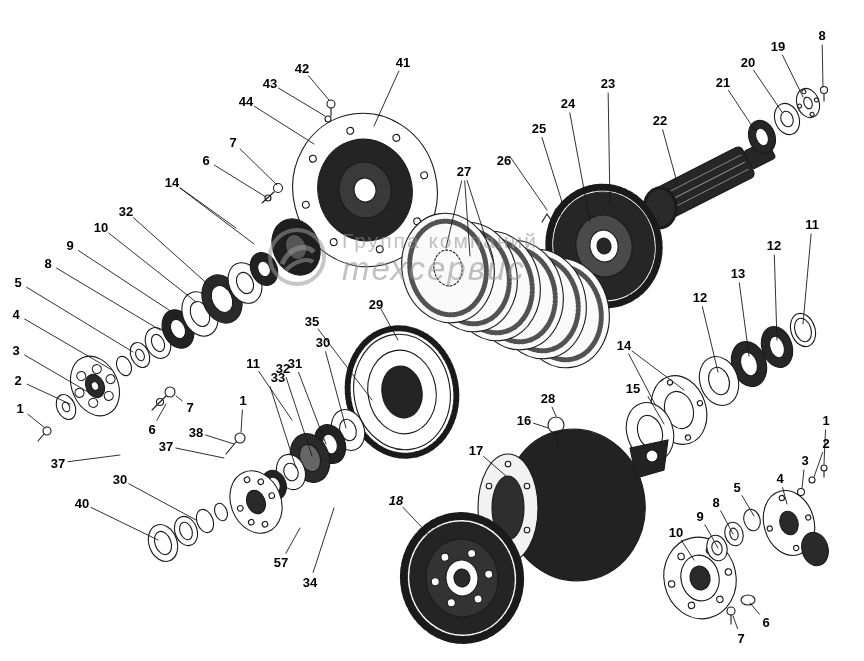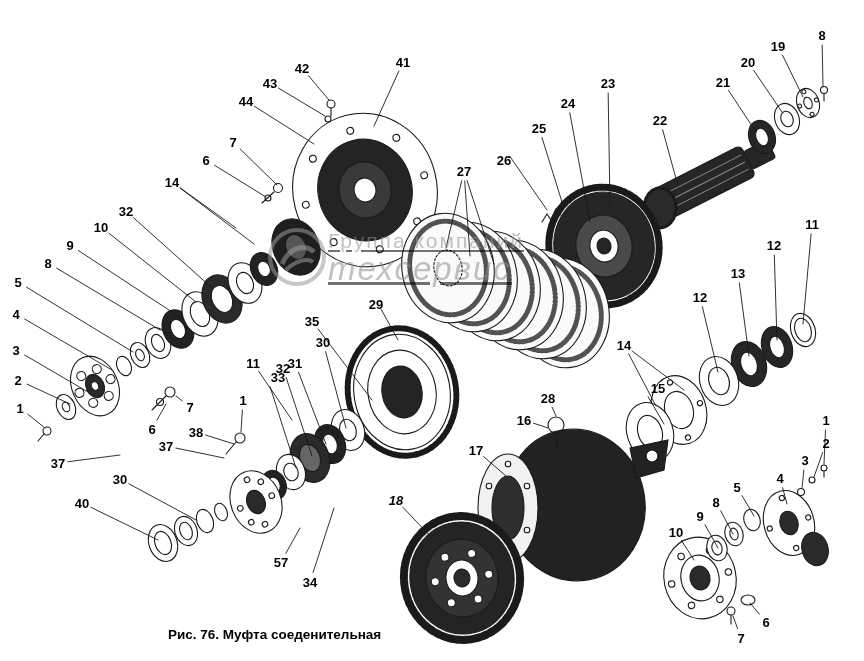--- a/index.html
+++ b/index.html
@@ -1,21 +1,21 @@
 <!DOCTYPE html>
 <html style="--ink: #1a1a1a; --wm: #8f8f8f; --bg: #ffffff;"><head>
 <meta charset="utf-8">
 <style>
   :root { --ink:#1a1a1a; --wm:#8f8f8f; --bg:#ffffff; }
   html,body{margin:0;padding:0;background:var(--bg);}
   #stage{position:relative;width:864px;height:661px;background:var(--bg);overflow:hidden;
          font-family:"Liberation Sans",sans-serif;}
   #diagram-svg{position:absolute;left:0;top:0;z-index:1;}
   .watermark{position:absolute;left:266px;top:226px;z-index:2;display:flex;align-items:center;
-             pointer-events:none;opacity:.55;text-decoration:underline;}
+             gap:14px;pointer-events:none;opacity:.55;}
   .wm-text{color:var(--wm);}
   .wm-line1{font-size:21px;letter-spacing:2px;text-align:center;}
   .wm-line2{font-size:48px;font-weight:bold;font-style:italic;line-height:.95;letter-spacing:3px;}
   .wm-line3{font-size:33px;font-style:italic;line-height:.95;letter-spacing:2px;}
   .wm-logo{flex:0 0 auto;}
   #callout-layer{position:absolute;left:0;top:0;width:864px;height:661px;z-index:3;pointer-events:none;}
   .callout{position:absolute;transform:translate(-50%,-50%);font-size:13px;font-weight:bold;color:#000;
            line-height:1;padding:1px 2px;}
   .caption{position:absolute;left:168px;top:627px;z-index:3;font-size:13.5px;font-weight:bold;color:#000;}
 </style>
@@ -430,31 +430,30 @@
       <div class="callout" style="left: 660px; top: 120px;">22</div>
       <div class="callout" style="left: 723px; top: 82px;">21</div>
       <div class="callout" style="left: 748px; top: 62px;">20</div>
       <div class="callout" style="left: 778px; top: 46px;">19</div>
       <div class="callout" style="left: 822px; top: 35px;">8</div>
       <div class="callout" style="left: 812px; top: 224px;">11</div>
       <div class="callout" style="left: 774px; top: 245px;">12</div>
       <div class="callout" style="left: 738px; top: 273px;">13</div>
       <div class="callout" style="left: 700px; top: 297px;">12</div>
       <div class="callout" style="left: 624px; top: 345px;">14</div>
-      <div class="callout" style="left: 658px; top: 388px;">15</div>
+      <div class="callout" style="left: 633px; top: 388px;">15</div>
       <div class="callout" style="left: 524px; top: 420px;">16</div>
       <div class="callout" style="left: 548px; top: 398px;">28</div>
       <div class="callout" style="left: 476px; top: 450px;">17</div>
       <div class="callout" style="left: 396px; top: 500px; font-style: italic;">18</div>
       <div class="callout" style="left: 826px; top: 420px;">1</div>
       <div class="callout" style="left: 826px; top: 443px;">2</div>
       <div class="callout" style="left: 805px; top: 460px;">3</div>
       <div class="callout" style="left: 780px; top: 478px;">4</div>
       <div class="callout" style="left: 737px; top: 487px;">5</div>
       <div class="callout" style="left: 716px; top: 502px;">8</div>
       <div class="callout" style="left: 700px; top: 516px;">9</div>
       <div class="callout" style="left: 676px; top: 532px;">10</div>
       <div class="callout" style="left: 766px; top: 622px;">6</div>
       <div class="callout" style="left: 741px; top: 638px;">7</div>
     </div>
 
-  <div class="caption">Рис. 76. Муфта соеденительная</div>
 </div>
 
 </body></html>

